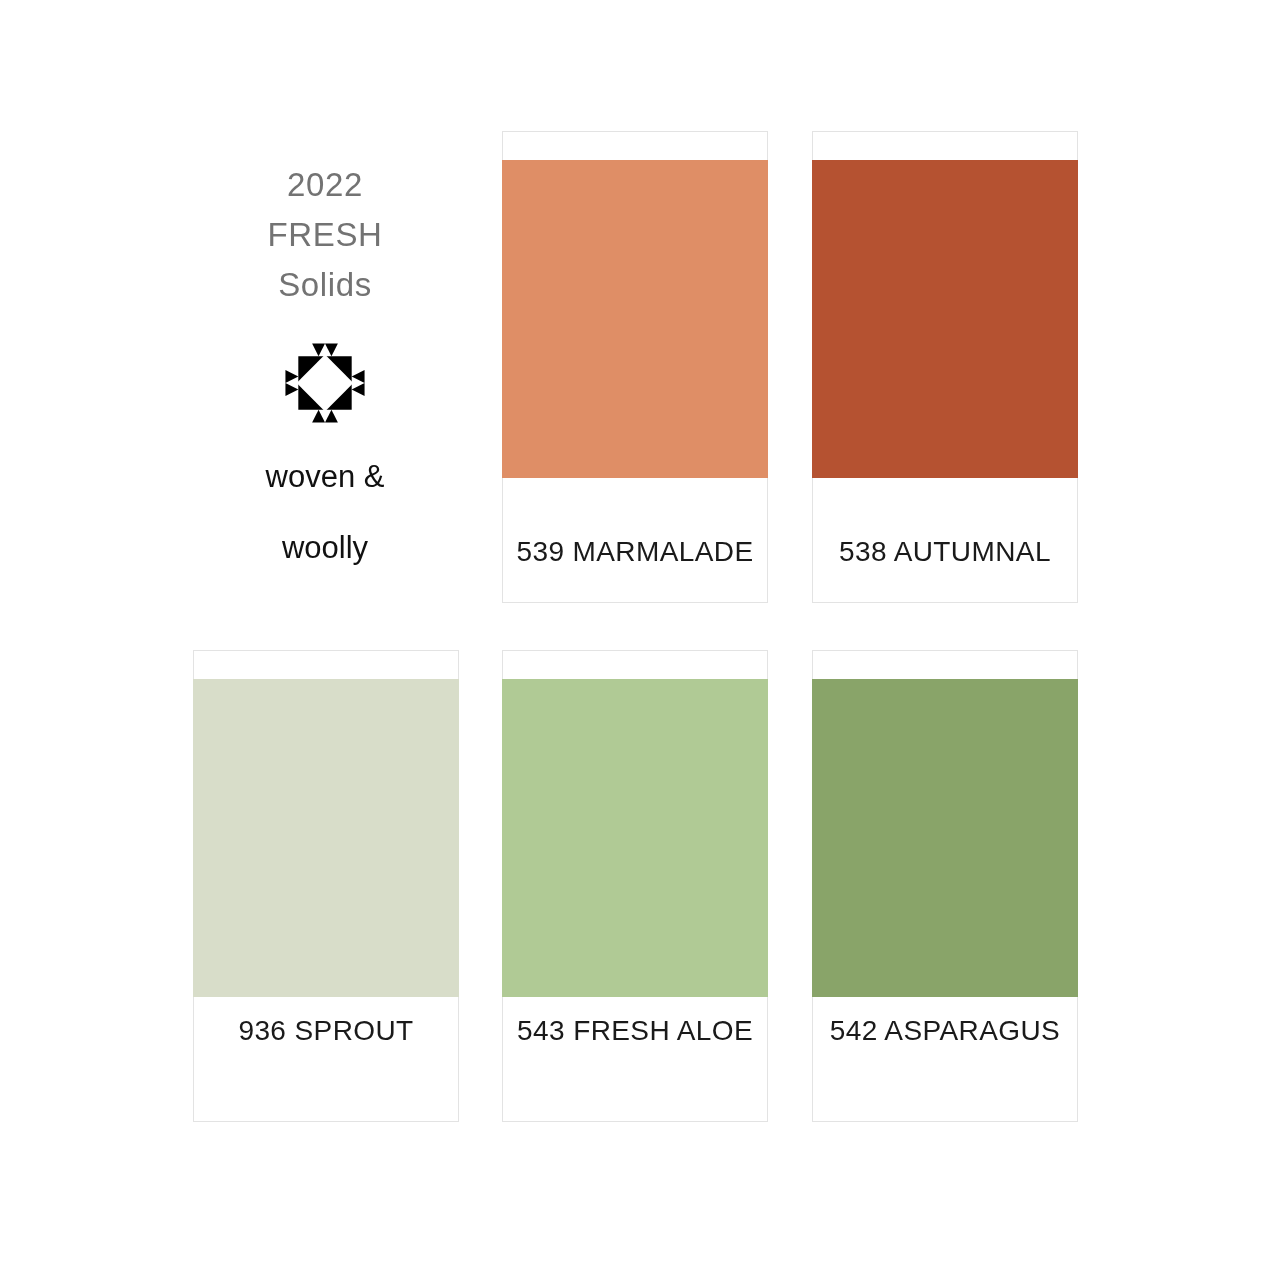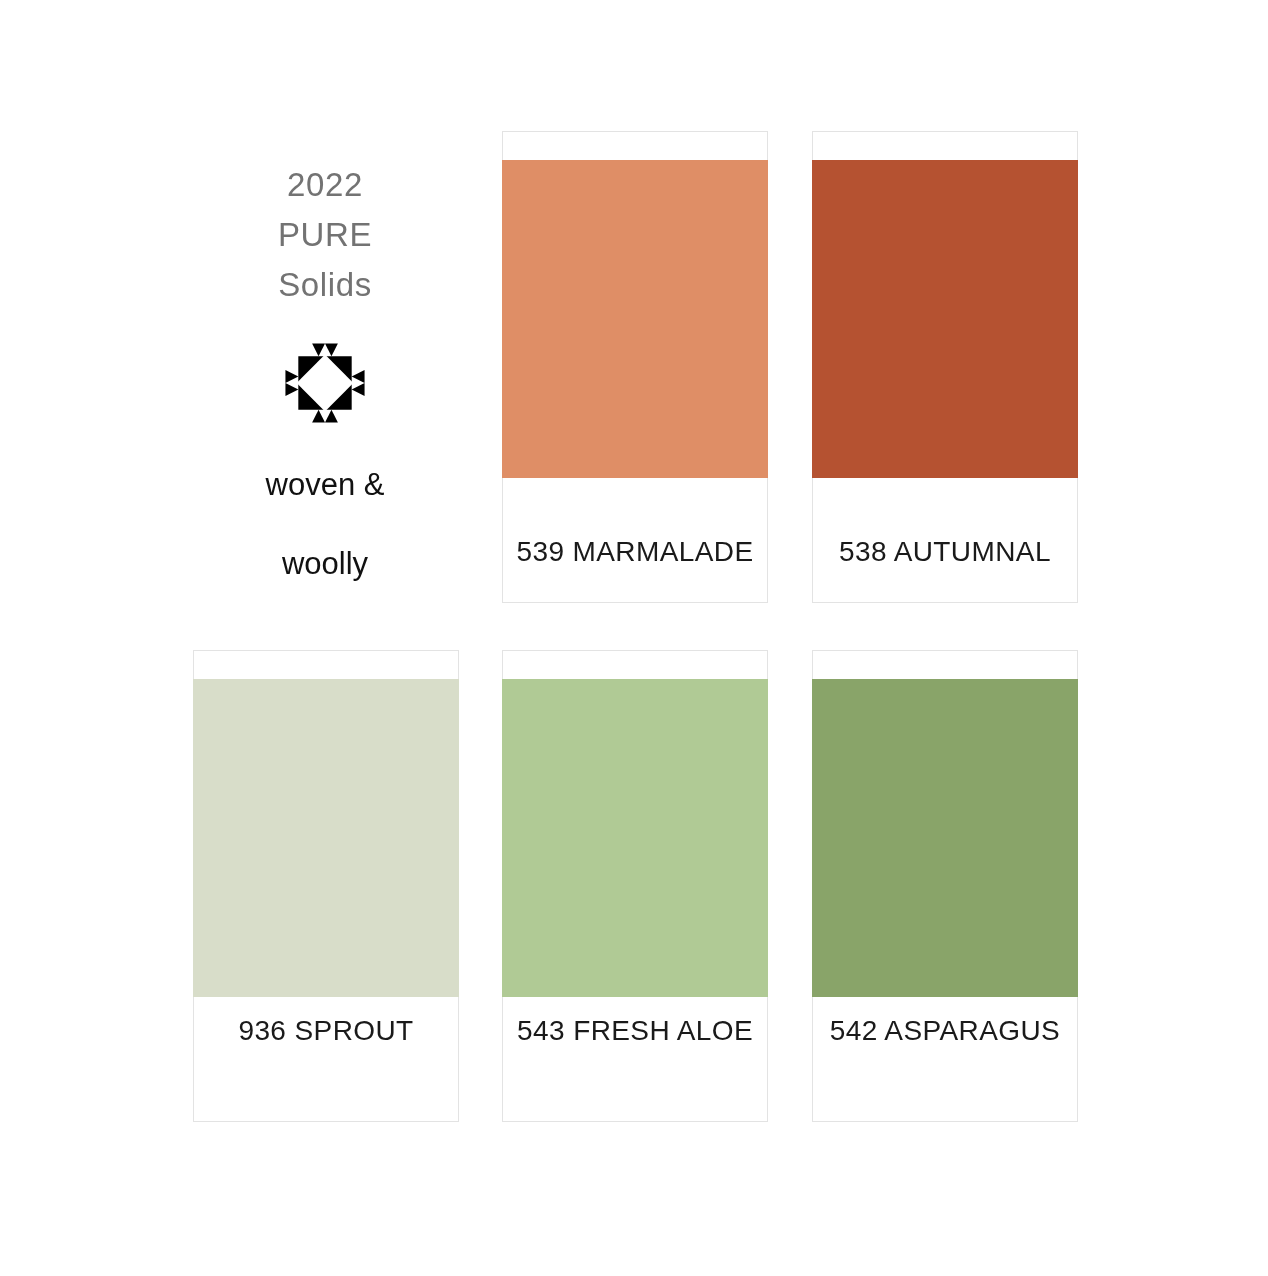--- a/index.html
+++ b/index.html
@@ -39,21 +39,21 @@
   }
 
   .brand-logo {
     margin: 30px auto 0 auto;
     width: 86px;
     height: 86px;
     display: block;
   }
 
   .brand-sub {
-    margin-top: 38px;
+    margin-top: 30px;
     font-size: 31px;
     font-weight: 400;
     line-height: 41px;
     color: #111111;
   }
 
   
   .swatch {
     position: absolute;
     background: #ffffff;
@@ -94,21 +94,21 @@
   .col-b { left: 502px; }
   .col-c { left: 812px; }
 </style>
 </head>
 <body>
 
 <div class="page">
 
   <div class="brand">
     <div class="brand-line">2022</div>
-    <div class="brand-line">PURE</div>
+    <div class="brand-line">FRESH</div>
     <div class="brand-line">Solids</div>
 
     <svg class="brand-logo" viewBox="0 0 100 100" aria-hidden="true">
 
       <polygon points="35,4 50,4 42.5,19" fill="#000000"></polygon>
       <polygon points="50,4 65,4 57.5,19" fill="#000000"></polygon>
 
       <polygon points="35,96 50,96 42.5,81" fill="#000000"></polygon>
       <polygon points="50,96 65,96 57.5,81" fill="#000000"></polygon>
 

